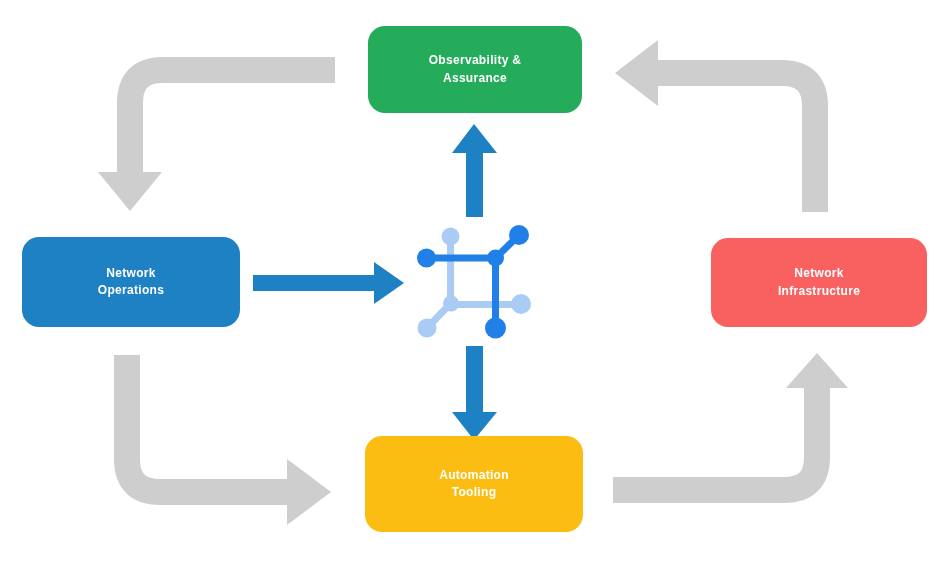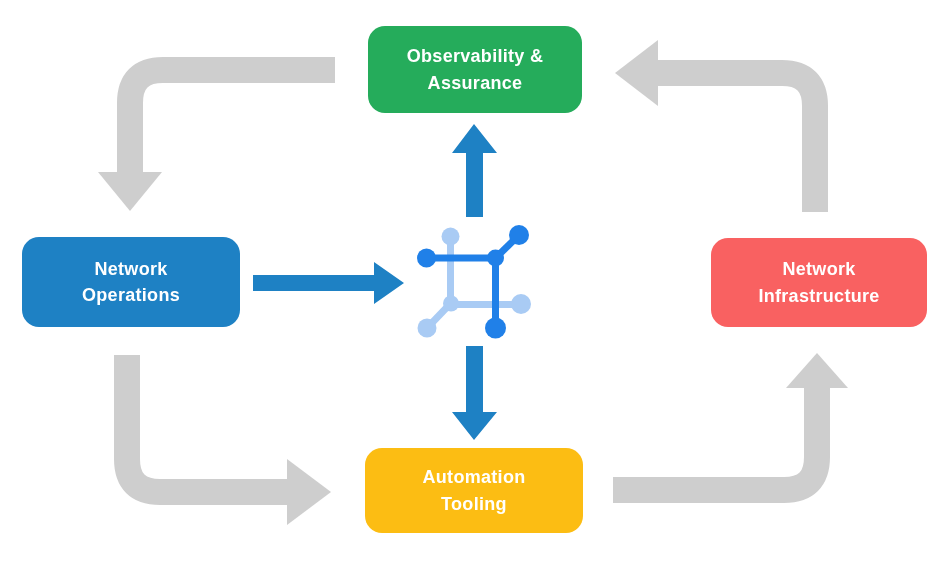--- a/index.html
+++ b/index.html
@@ -3,27 +3,27 @@
 <meta charset="utf-8">
 <style>
   html,body{margin:0;padding:0;background:#ffffff;}
   .stage{
     position:relative;width:948px;height:570px;background:#ffffff;overflow:hidden;
     font-family:"Liberation Sans",sans-serif;
   }
   .arrow-layer{position:absolute;left:0;top:0;width:948px;height:570px;}
   .node{
     position:absolute;display:flex;align-items:center;justify-content:center;
-    border-radius:17px;color:var(--node-text,#fff);font-weight:bold;font-size:18px;
+    border-radius:17px;color:var(--node-text,#fff);font-weight:bold;font-size:12px;
     line-height:1.45;text-align:center;white-space:pre-line;letter-spacing:.3px;
   }
   .node-observability{left:368px;top:26px;width:214px;height:87px;}
   .node-operations{left:22px;top:237px;width:218px;height:90px;}
   .node-infrastructure{left:711px;top:238px;width:216px;height:89px;}
-  .node-automation{left:365px;top:448px;width:218px;height:85px;}
+  .node-automation{left:365px;top:436px;width:218px;height:96px;}
   .cycle-path{fill:none;stroke:var(--cycle-arrow,#cecece);stroke-width:26;}
   .cycle-head{fill:var(--cycle-arrow,#cecece);stroke:none;}
   .flow-arrow{fill:var(--flow-arrow,#1e81c4);stroke:none;}
   .ic-line-l{fill:none;stroke:var(--icon-secondary,#a9cbf4);stroke-width:7;}
   .ic-dot-l{fill:var(--icon-secondary,#a9cbf4);stroke:none;}
   .ic-line-b{fill:none;stroke:var(--icon-primary,#2080e8);stroke-width:7;}
   .ic-dot-b{fill:var(--icon-primary,#2080e8);stroke:none;}
 </style>
 </head>
 <body>

